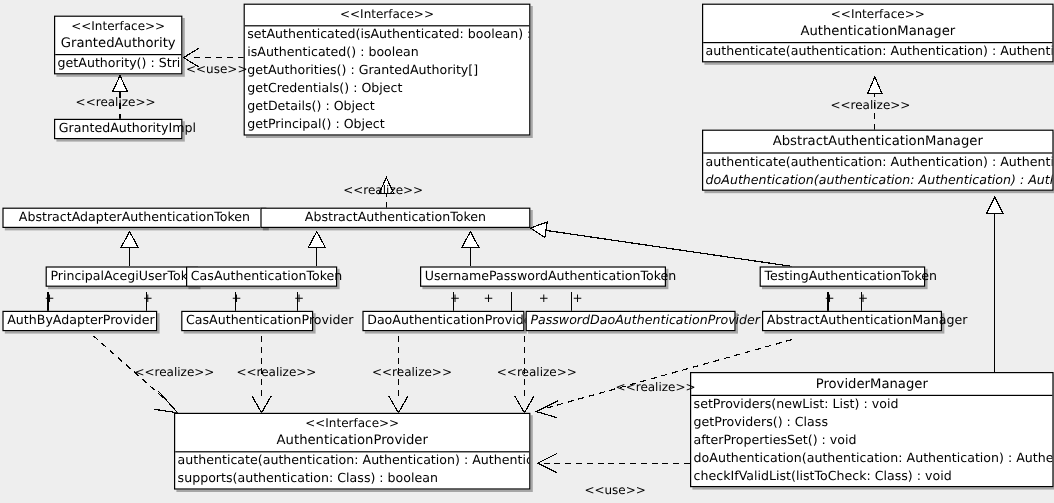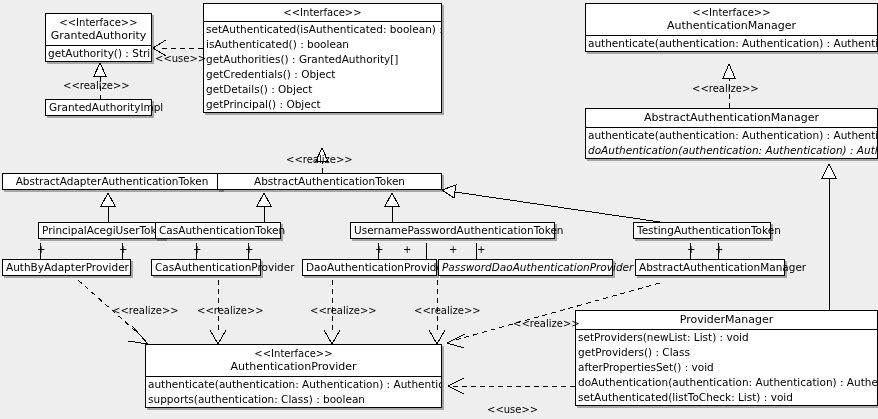--- a/index.html
+++ b/index.html
@@ -319,21 +319,21 @@
   <div class="uml-box" style="left:575px; top:310px; width:303px;">
     <div class="uml-head">
       <span class="cls-name">ProviderManager</span>
     </div>
     <div class="uml-sep"></div>
     <div class="uml-members">
       <span class="member">setProviders(newList: List) : void</span>
       <span class="member">getProviders() : Class</span>
       <span class="member">afterPropertiesSet() : void</span>
       <span class="member">doAuthentication(authentication: Authentication) : Authentication</span>
-      <span class="member">setAuthenticated(listToCheck: List) : void</span>
+      <span class="member">checkIfValidList(listToCheck: Class) : void</span>
     </div>
   </div>
 
   <div class="edge-label" style="left:155px; top:53px;">&lt;&lt;use&gt;&gt;</div>
 
   <div class="edge-label" style="left:63px; top:80px;">&lt;&lt;realize&gt;&gt;</div>
 
   <div class="edge-label" style="left:286px; top:154px;">&lt;&lt;realize&gt;&gt;</div>
 
   <div class="edge-label" style="left:692px; top:83px;">&lt;&lt;realize&gt;&gt;</div>

